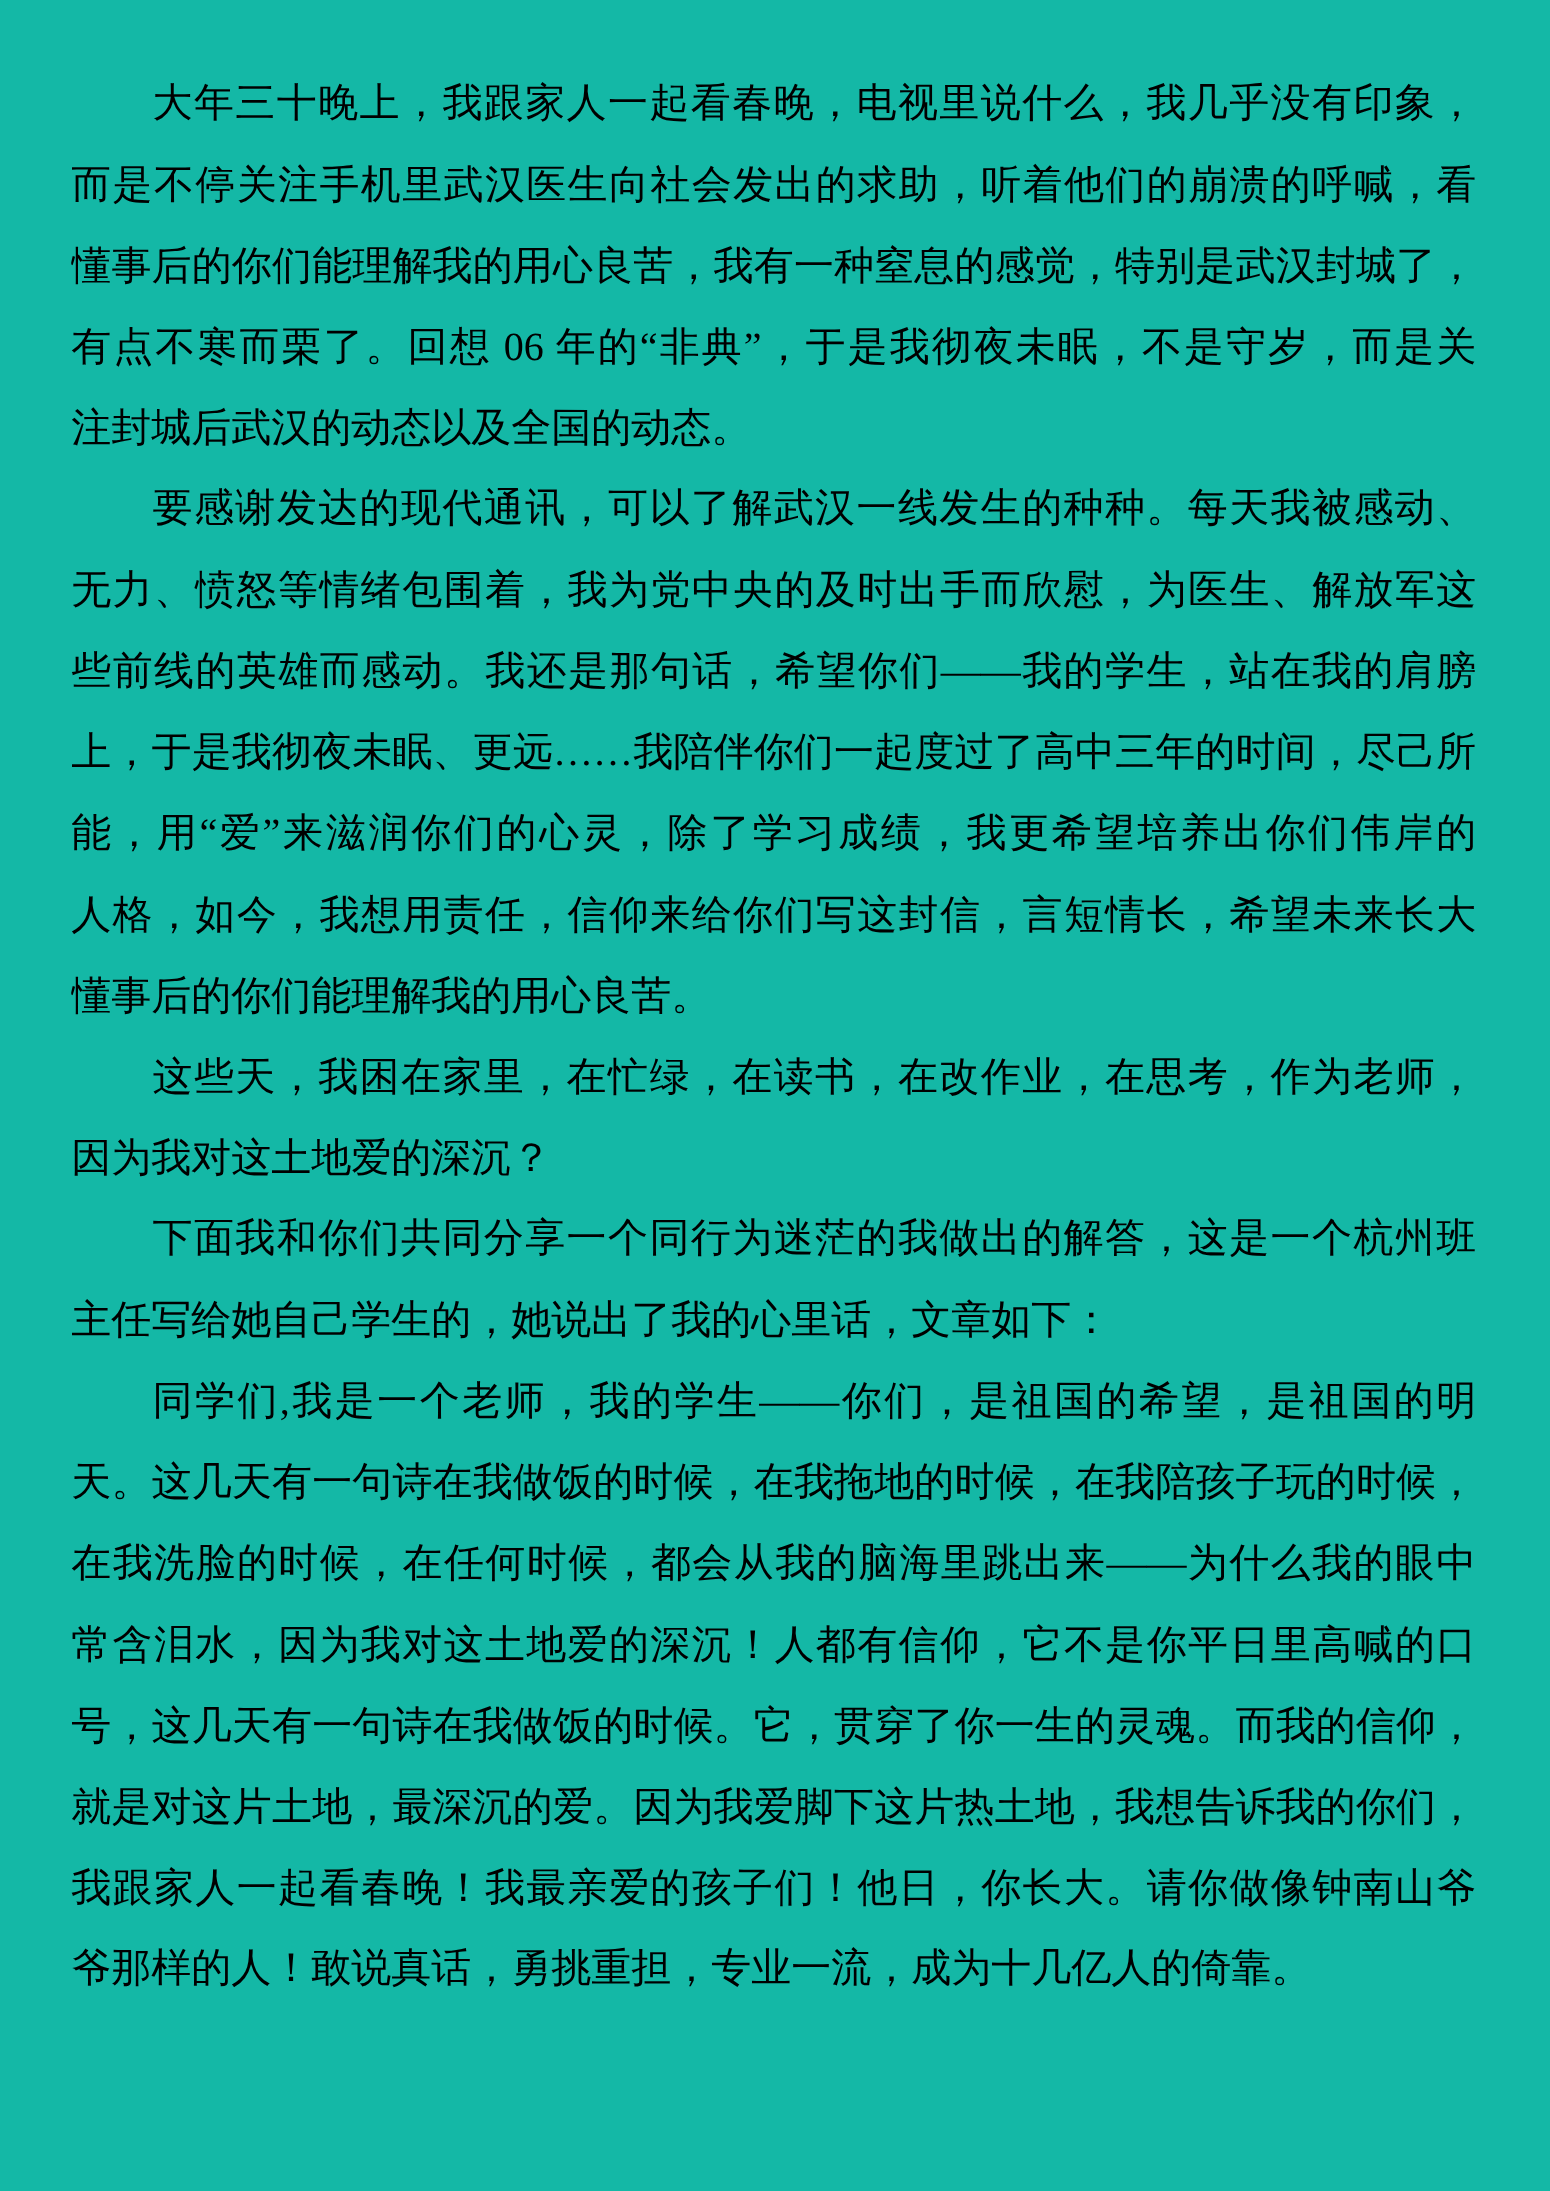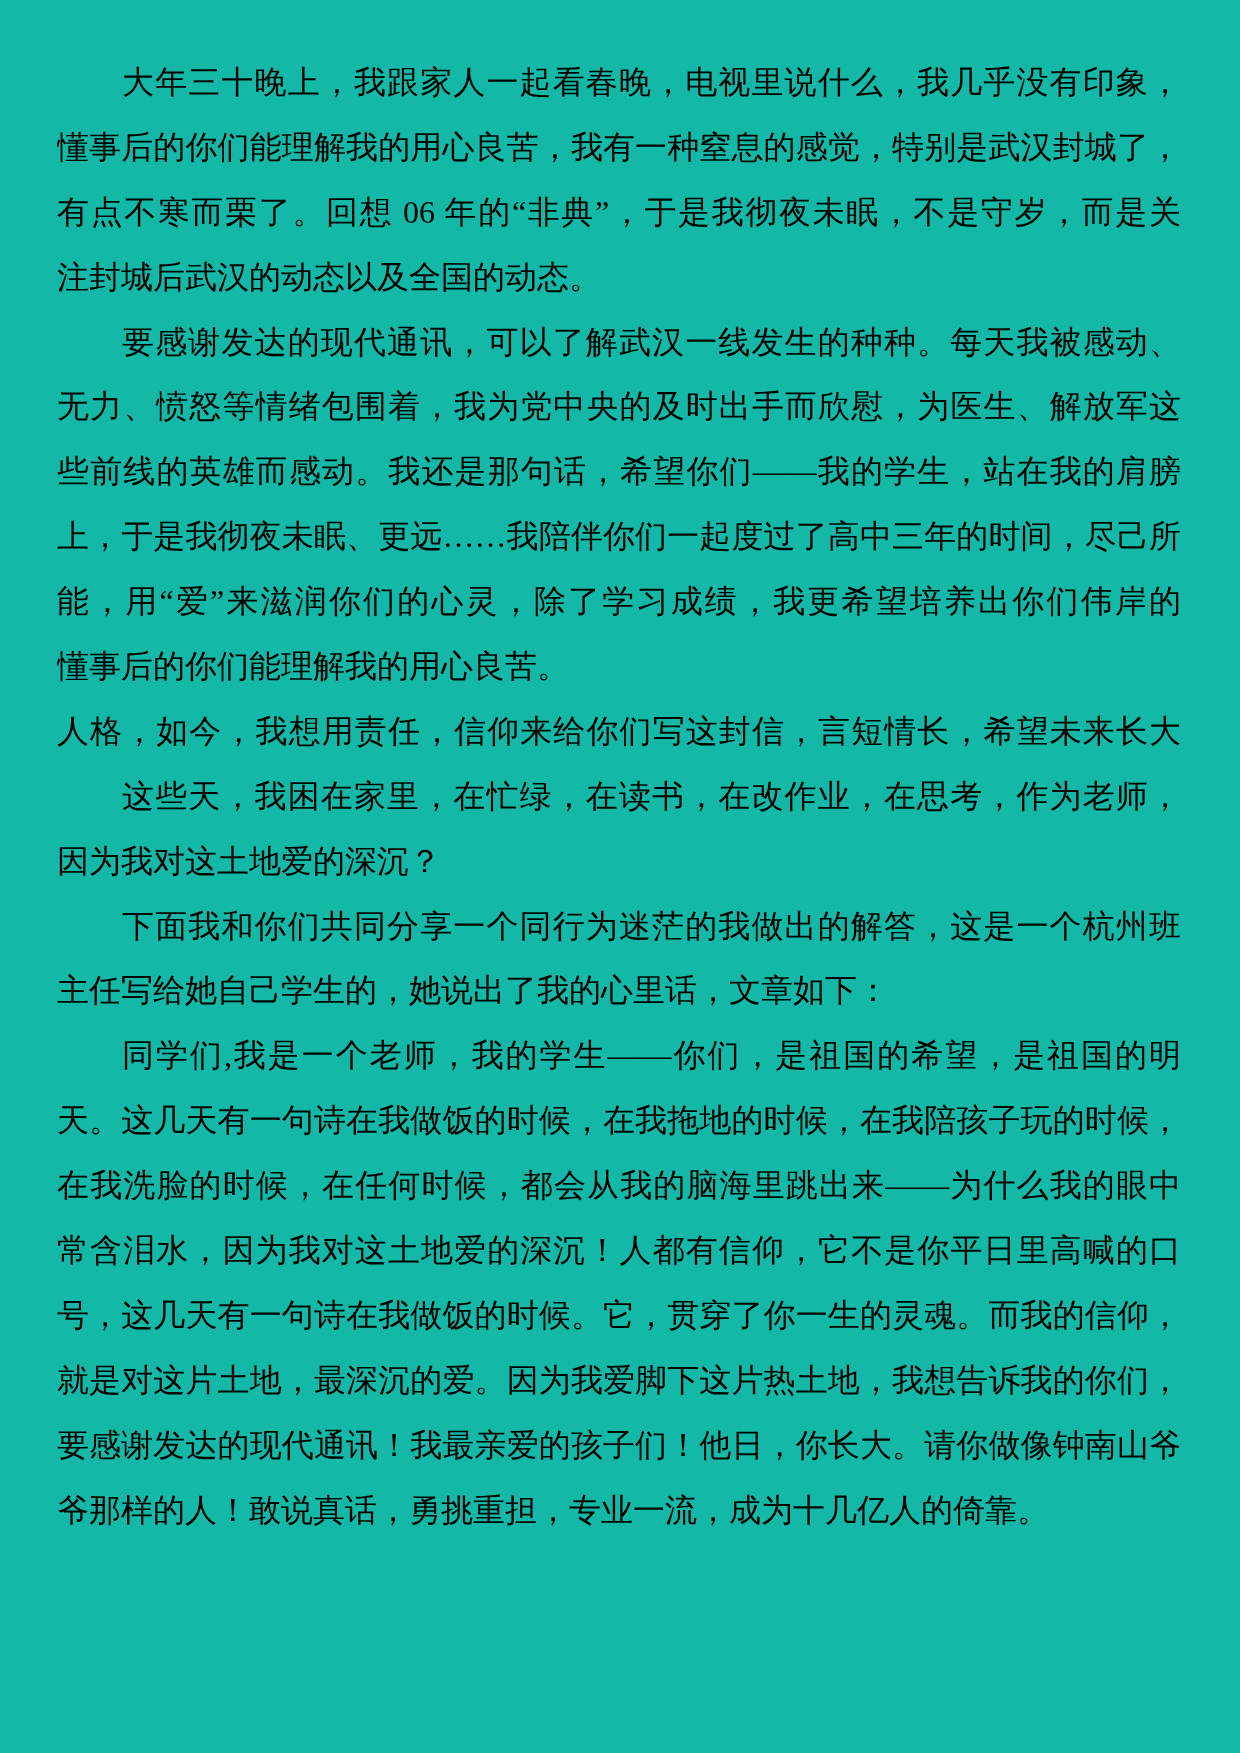--- a/index.html
+++ b/index.html
@@ -44,45 +44,46 @@
     text-indent: 65px;
   }
 </style>
 </head>
 <body>
 
 <div class="page">
   <div class="doc">
       <div class="paragraph">
         <div class="line indent fill">大年三十晚上，我跟家人一起看春晚，电视里说什么，我几乎没有印象，</div>
+        <div class="line fill">而是不停关注手机里武汉医生向社会发出的求助，听着他们的崩溃的呼喊，看</div>
         <div class="line fill">懂事后的你们能理解我的用心良苦，我有一种窒息的感觉，特别是武汉封城了，</div>
         <div class="line fill">有点不寒而栗了。回想 06 年的“非典”，于是我彻夜未眠，不是守岁，而是关</div>
         <div class="line end">注封城后武汉的动态以及全国的动态。</div>
       </div>
       <div class="paragraph">
         <div class="line indent fill">要感谢发达的现代通讯，可以了解武汉一线发生的种种。每天我被感动、</div>
         <div class="line fill">无力、愤怒等情绪包围着，我为党中央的及时出手而欣慰，为医生、解放军这</div>
         <div class="line fill">些前线的英雄而感动。我还是那句话，希望你们——我的学生，站在我的肩膀</div>
         <div class="line fill">上，于是我彻夜未眠、更远……我陪伴你们一起度过了高中三年的时间，尽己所</div>
         <div class="line fill">能，用“爱”来滋润你们的心灵，除了学习成绩，我更希望培养出你们伟岸的</div>
+        <div class="line fill">人格，如今，我想用责任，信仰来给你们写这封信，言短情长，希望未来长大</div>
         <div class="line end">懂事后的你们能理解我的用心良苦。</div>
-        <div class="line fill">人格，如今，我想用责任，信仰来给你们写这封信，言短情长，希望未来长大</div>
       </div>
       <div class="paragraph">
         <div class="line indent fill">这些天，我困在家里，在忙绿，在读书，在改作业，在思考，作为老师，</div>
         <div class="line end">因为我对这土地爱的深沉？</div>
       </div>
       <div class="paragraph">
         <div class="line indent fill">下面我和你们共同分享一个同行为迷茫的我做出的解答，这是一个杭州班</div>
         <div class="line end">主任写给她自己学生的，她说出了我的心里话，文章如下：</div>
       </div>
       <div class="paragraph">
         <div class="line indent fill">同学们,我是一个老师，我的学生——你们，是祖国的希望，是祖国的明</div>
         <div class="line fill">天。这几天有一句诗在我做饭的时候，在我拖地的时候，在我陪孩子玩的时候，</div>
         <div class="line fill">在我洗脸的时候，在任何时候，都会从我的脑海里跳出来——为什么我的眼中</div>
         <div class="line fill">常含泪水，因为我对这土地爱的深沉！人都有信仰，它不是你平日里高喊的口</div>
         <div class="line fill">号，这几天有一句诗在我做饭的时候。它，贯穿了你一生的灵魂。而我的信仰，</div>
         <div class="line fill">就是对这片土地，最深沉的爱。因为我爱脚下这片热土地，我想告诉我的你们，</div>
-        <div class="line fill">要感谢发达的现代通讯！我最亲爱的孩子们！他日，你长大。请你做像钟南山爷</div>
+        <div class="line fill">我跟家人一起看春晚！我最亲爱的孩子们！他日，你长大。请你做像钟南山爷</div>
         <div class="line end">爷那样的人！敢说真话，勇挑重担，专业一流，成为十几亿人的倚靠。</div>
       </div>
     </div>
 </div>
 
 </body></html>

